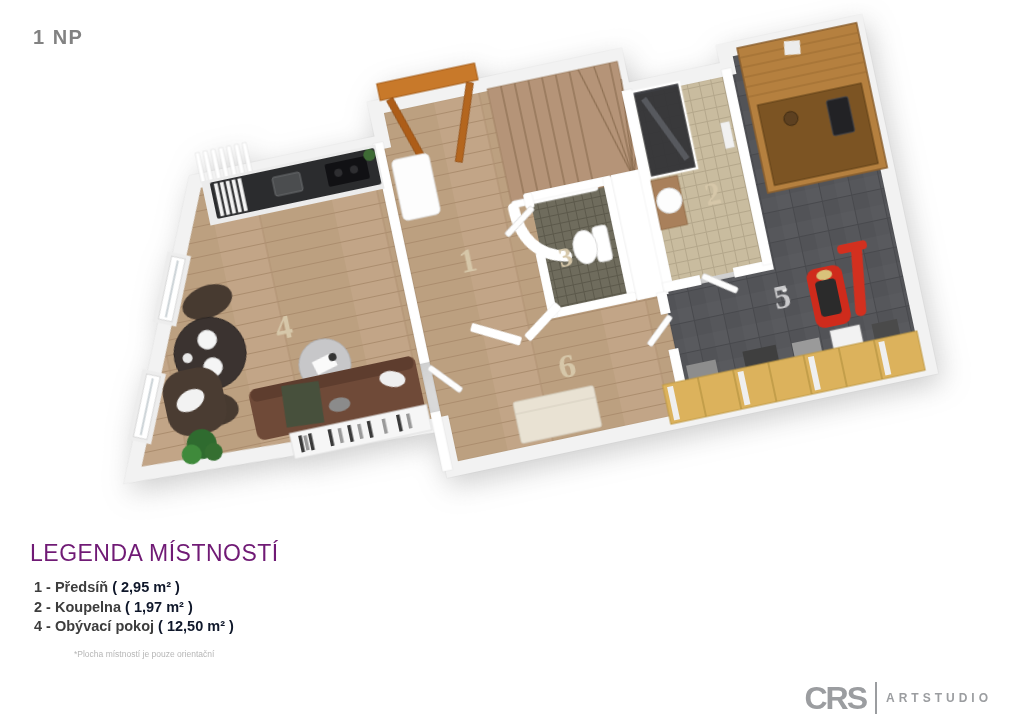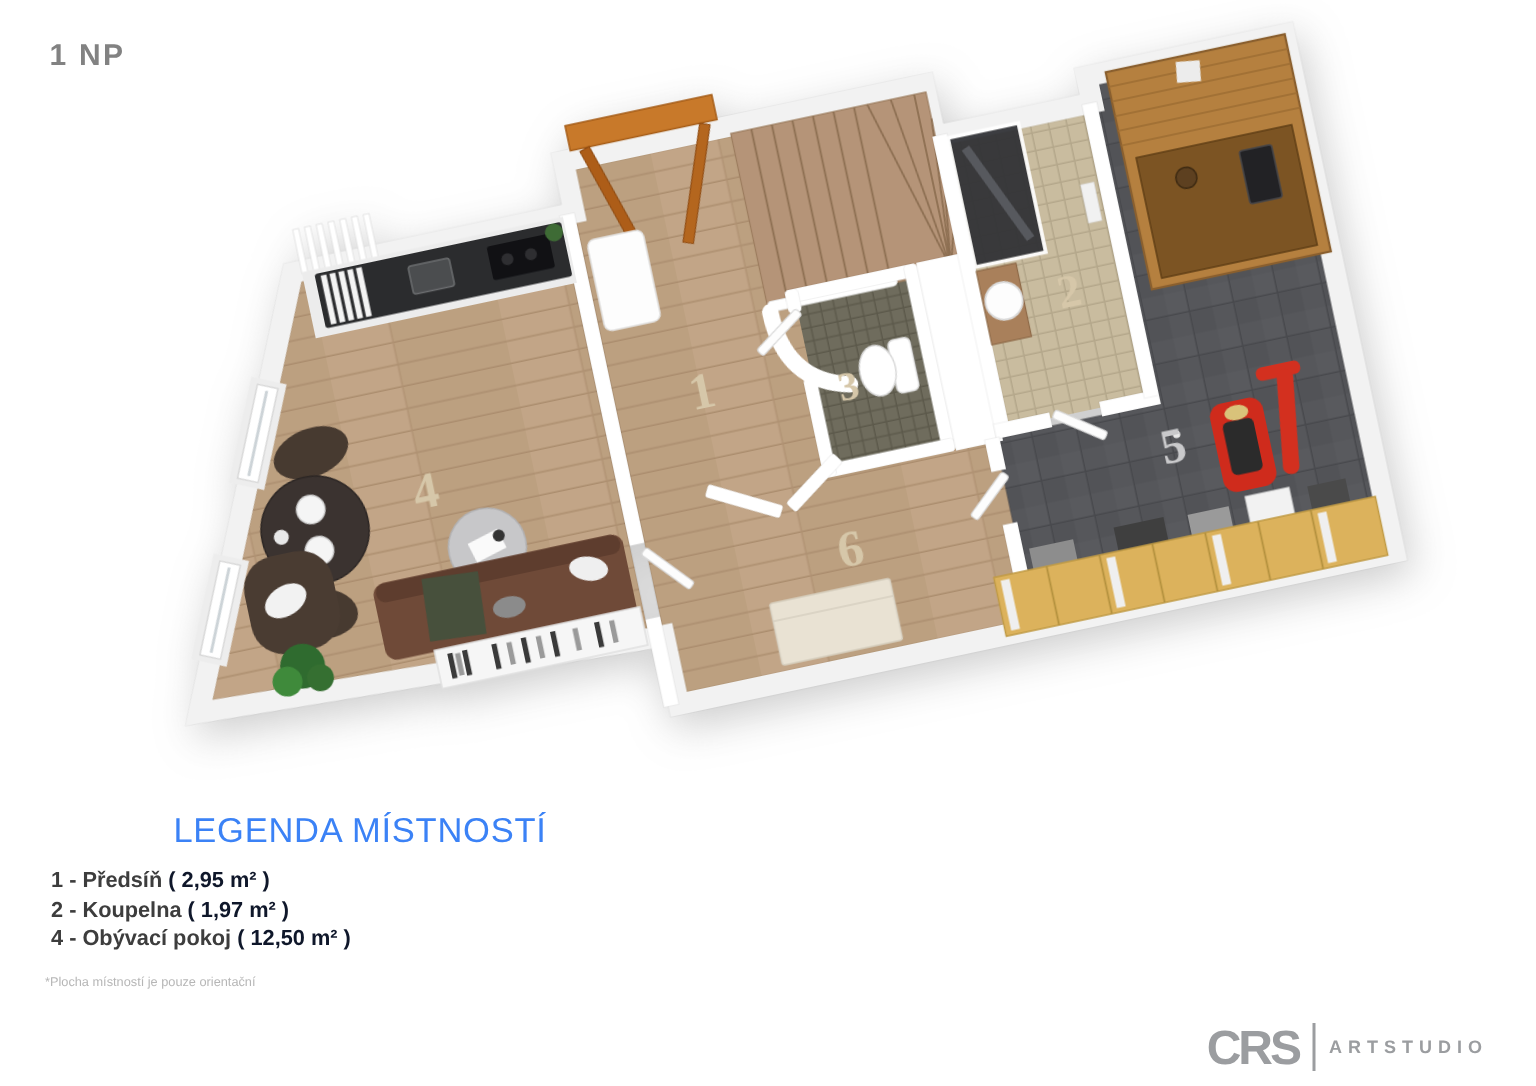--- a/index.html
+++ b/index.html
@@ -7,25 +7,25 @@
     width:1024px;height:724px;background:#ffffff;position:relative;overflow:hidden;
     font-family:"Liberation Sans",sans-serif;
   }
   .page-title{
     position:absolute;left:33px;top:26px;
     font-size:20px;color:#828282;letter-spacing:1.5px;font-weight:bold;
   }
   svg.plan{position:absolute;left:0;top:0;}
   .plan-shadow{filter:drop-shadow(3px 9px 14px rgba(90,90,90,0.30));}
   .legend{position:absolute;left:30px;top:540px;width:420px;}
-  .legend-title{font-size:23px;color:#3b82f6;letter-spacing:0.5px;margin-bottom:11px;text-align:center;}
+  .legend-title{font-size:23px;color:#701a75;letter-spacing:0.5px;margin-bottom:11px;}
   .legend-item{font-size:14.5px;line-height:19.5px;color:#3d3d3d;padding-left:4px;}
   .legend-item .li-label{font-weight:bold;}
   .legend-item .li-area{color:#0f172a;font-weight:bold;}
-  .footnote{margin-top:12px;font-size:8.5px;color:#b6b6b6;}
+  .footnote{margin-top:12px;font-size:8.5px;color:#b6b6b6;margin-left:44px;}
   .logo{
     position:absolute;right:32px;bottom:10px;
     display:flex;align-items:center;gap:9px;color:#9b9da0;
   }
   .logo-brand{font-size:32px;font-weight:bold;letter-spacing:-2px;line-height:32px;}
   .logo-divider{width:2px;height:32px;background:#9b9da0;}
   .logo-col{display:flex;flex-direction:row;justify-content:center;}
   .logo-line{font-size:12px;letter-spacing:4px;line-height:15px;font-weight:bold;}
   .room-num{font-family:"Liberation Serif",serif;font-weight:bold;fill:#d6c7a9;}
   .room-num5{font-family:"Liberation Serif",serif;font-weight:bold;fill:#c9c9cb;}

